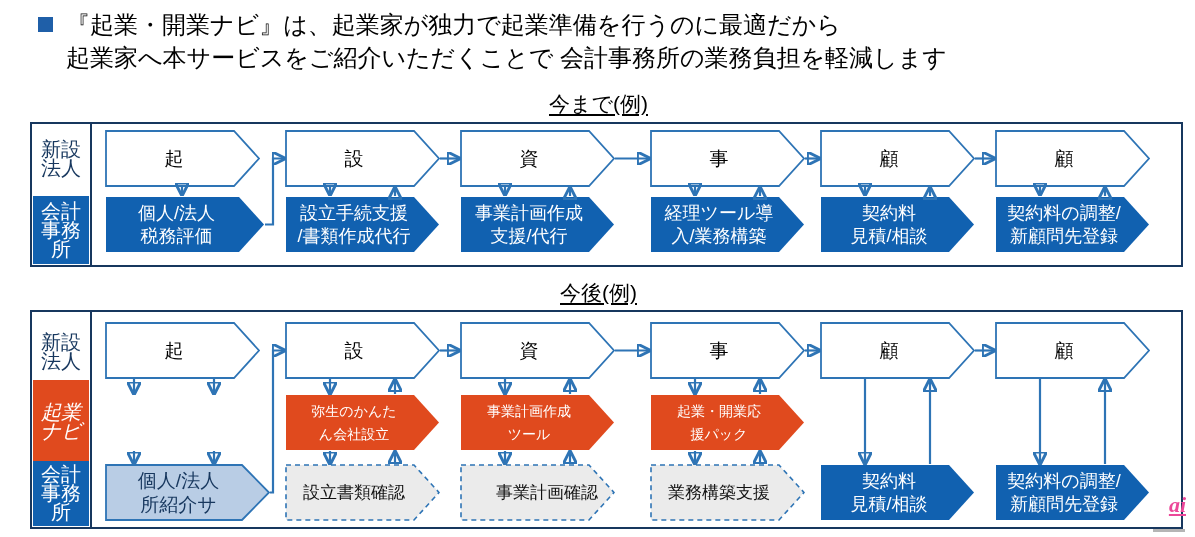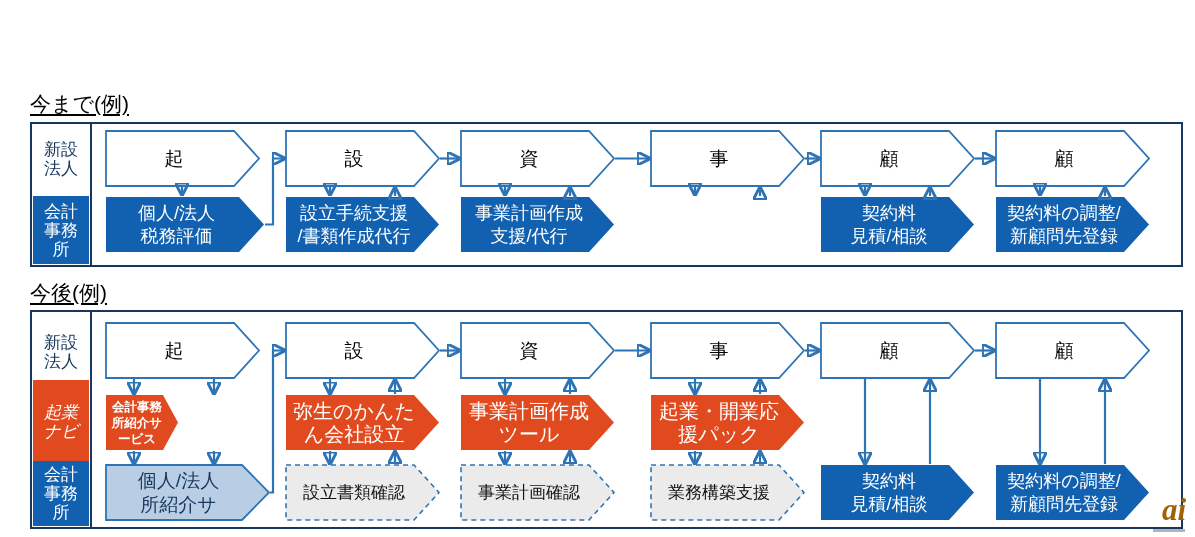--- a/index.html
+++ b/index.html
@@ -5,66 +5,73 @@
   html,body{margin:0;padding:0;background:#fff;}
   .canvas{position:relative;width:1195px;height:537px;background:#fff;overflow:hidden;
           font-family:"Liberation Sans","DejaVu Sans",sans-serif;}
 
   
   .title{position:absolute;left:38px;top:8px;display:flex;gap:13px;}
   .bullet{width:15px;height:15px;background:#1F5FA8;margin-top:9px;flex:0 0 auto;}
   .title-text{font-size:24px;line-height:33px;color:#000;}
 
   
-  .heading{position:absolute;left:30px;width:1153px;font-size:21px;color:#000;}
+  .heading{position:absolute;left:22px;width:1153px;text-align:center;font-size:21px;color:#000;}
   .heading span{text-decoration:underline;text-underline-offset:3px;}
   #h1{top:90px;} #h2{top:279px;}
 
   
   .diagram{position:absolute;left:30px;width:1153px;border:2.5px solid #17375E;box-sizing:border-box;background:#fff;}
   #d1{top:122px;height:145px;} #d2{top:310px;height:219px;}
 
   
   .lane{position:absolute;left:1px;width:56px;display:flex;flex-direction:column;align-items:center;
-        justify-content:center;font-size:17px;line-height:19px;}
+        justify-content:center;font-size:20px;line-height:19px;}
   .lane.white{color:#17375E;background:#fff;}
   .lane.blue{background:#1161B0;color:#fff;}
   .lane.orange{background:#E04A1E;color:#fff;}
   .divider{position:absolute;left:58px;top:0;width:2px;height:100%;background:#17375E;}
 
   
   .chev{position:absolute;}
   .chev svg{position:absolute;left:0;top:0;}
   .chev .txt{position:absolute;inset:0;display:flex;flex-direction:column;align-items:center;
              justify-content:center;text-align:center;z-index:1;}
   .chev.white polygon{fill:#FFFFFF;stroke:#2E74B5;stroke-width:1.8;}
   .chev.blue polygon{fill:#1161B0;stroke:none;}
   .chev.orange polygon{fill:#E04A1E;stroke:none;}
   .chev.lightblue polygon{fill:#B9CDE5;stroke:#2E74B5;stroke-width:1.8;}
   .chev.dashed polygon{fill:#EBEBEB;stroke:#2E74B5;stroke-width:1.6;stroke-dasharray:5 4;}
   .chev.white .txt{font-size:19px;color:#000;}
   .chev.blue .txt{font-size:18px;line-height:23px;color:#fff;}
-  .chev.orange .txt{font-size:20px;line-height:23px;color:#fff;}
+  .chev.orange .txt{font-size:14px;line-height:23px;color:#fff;}
   .chev.orange.small .txt{font-size:12.5px;line-height:16px;font-weight:bold;}
   .chev.lightblue .txt{font-size:19px;line-height:24px;color:#17375E;}
   .chev.dashed .txt{font-size:17px;color:#111;}
 
   
   .arrows{position:absolute;left:0;top:0;pointer-events:none;z-index:2;}
   .arrows path{stroke:#2E74B5;stroke-width:2.2;fill:none;}
 
   
-  .watermark{position:absolute;right:9px;top:492px;color:#a16207;
-             font-family:"Liberation Serif","DejaVu Serif",serif;font-style:italic;font-weight:bold;font-size:31px;}
+  .watermark{position:absolute;right:9px;top:492px;color:#ec4899;
+             font-family:"Liberation Serif","DejaVu Serif",serif;font-style:italic;font-weight:bold;font-size:22px;text-decoration:underline;}
   .watermark-sub{position:absolute;right:10px;top:529px;width:32px;height:3px;background:#b5b5b5;}
 </style>
 </head>
 <body>
 
 <div class="canvas">
+  <div class="title">
+    <div class="bullet"></div>
+    <div class="title-text">
+      <div>『起業・開業ナビ』は、起業家が独力で起業準備を行うのに最適だから</div>
+      <div>起業家へ本サービスをご紹介いただくことで 会計事務所の業務負担を軽減します</div>
+    </div>
+  </div>
 
   <div class="heading" id="h1">
     <span>今まで(例)</span>
   </div>
   <div class="diagram" id="d1">
       <div class="lane white" style="top: 0px; height: 70px;">
         <div>新設</div>
         <div>法人</div>
       </div>
       <div class="lane blue" style="top: 72px; height: 68px;">
@@ -123,20 +130,29 @@
           <div>事業計画作成</div>
           <div>支援/代行</div>
         </div>
       </div>
       <div class="chev white" style="left: 618px; top: 6px; width: 155px; height: 57px;">
         <svg width="155" height="57">
           <polygon points="1,1 129,1 154,28.5 129,56 1,56"></polygon>
         </svg>
         <div class="txt" style="padding-right: 17px;">
           <div>事</div>
+        </div>
+      </div>
+      <div class="chev blue" style="left: 618px; top: 72px; width: 155px; height: 57px;">
+        <svg width="155" height="57">
+          <polygon points="1,1 129,1 154,28.5 129,56 1,56"></polygon>
+        </svg>
+        <div class="txt" style="padding-right: 17px;">
+          <div>経理ツール導</div>
+          <div>入/業務構築</div>
         </div>
       </div>
       <div class="chev white" style="left: 788px; top: 6px; width: 155px; height: 57px;">
         <svg width="155" height="57">
           <polygon points="1,1 129,1 154,28.5 129,56 1,56"></polygon>
         </svg>
         <div class="txt" style="padding-right: 17px;">
           <div>顧</div>
         </div>
       </div>
@@ -210,30 +226,20 @@
       </div>
       <div class="divider"></div>
       <div class="chev white" style="left: 73px; top: 10px; width: 155px; height: 57px;">
         <svg width="155" height="57">
           <polygon points="1,1 129,1 154,28.5 129,56 1,56"></polygon>
         </svg>
         <div class="txt" style="padding-right: 17px;">
           <div>起</div>
         </div>
       </div>
-      <div class="chev orange small" style="left: 73px; top: 82px; width: 74px; height: 57px;">
-        <svg width="74" height="57">
-          <polygon points="1,1 58,1 73,28.5 58,56 1,56"></polygon>
-        </svg>
-        <div class="txt" style="padding-right: 10px;">
-          <div>会計事務</div>
-          <div>所紹介サ</div>
-          <div>ービス</div>
-        </div>
-      </div>
       <div class="chev lightblue" style="left: 73px; top: 152px; width: 165px; height: 57px;">
         <svg width="165" height="57">
           <polygon points="1,1 137,1 164,28.5 137,56 1,56"></polygon>
         </svg>
         <div class="txt" style="padding-right: 18px;">
           <div>個人/法人</div>
           <div>所紹介サ</div>
         </div>
       </div>
       <div class="chev white" style="left: 253px; top: 10px; width: 155px; height: 57px;">
@@ -275,21 +281,21 @@
         </svg>
         <div class="txt" style="padding-right: 17px;">
           <div>事業計画作成</div>
           <div>ツール</div>
         </div>
       </div>
       <div class="chev dashed" style="left: 428px; top: 152px; width: 155px; height: 57px;">
         <svg width="155" height="57">
           <polygon points="1,1 129,1 154,28.5 129,56 1,56"></polygon>
         </svg>
-        <div class="txt" style="padding-right: 17px;">
+        <div class="txt" style="padding-right: 17px; align-items: flex-end;">
           <div>事業計画確認</div>
         </div>
       </div>
       <div class="chev white" style="left: 618px; top: 10px; width: 155px; height: 57px;">
         <svg width="155" height="57">
           <polygon points="1,1 129,1 154,28.5 129,56 1,56"></polygon>
         </svg>
         <div class="txt" style="padding-right: 17px;">
           <div>事</div>
         </div>

